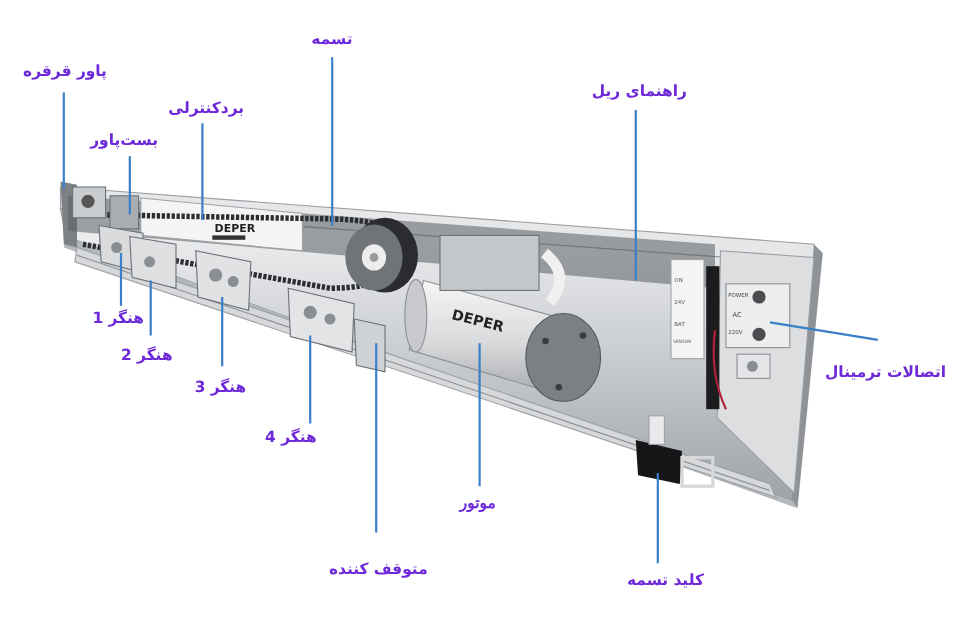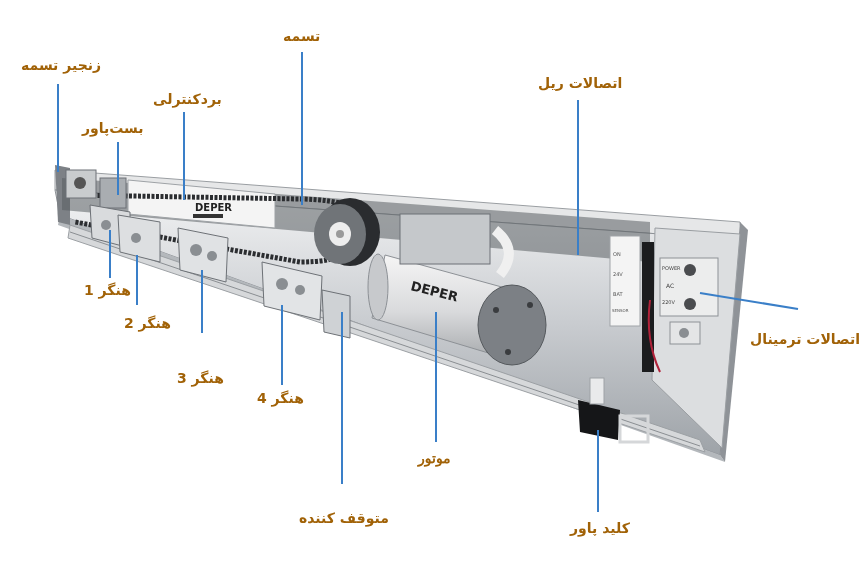--- a/index.html
+++ b/index.html
@@ -1,19 +1,19 @@
 <!DOCTYPE html>
 <html><head>
 <meta charset="utf-8">
 <style>
   html, body { margin:0; padding:0; background:#ffffff; }
   body { width:868px; height:567px; position:relative; overflow:hidden;
          font-family:"DejaVu Sans","Liberation Sans",sans-serif; }
   #stage { position:absolute; left:0; top:0; width:868px; height:567px; }
-  .label { position:absolute; font-weight:bold; font-size:14px; color:#a16207;
+  .label { position:absolute; font-weight:bold; font-size:14px; color:#6d28d9;
            direction:rtl; white-space:nowrap; line-height:1; }
   svg { position:absolute; left:0; top:0; }
 </style>
 </head>
 <body>
 
 <div id="stage">
 
   <svg width="868" height="567" viewBox="0 0 868 567">
     <defs>
@@ -150,26 +150,26 @@
       <line x1="110" y1="230" x2="110" y2="278"></line>
       <line x1="137" y1="255" x2="137" y2="305"></line>
       <line x1="202" y1="270" x2="202" y2="333"></line>
       <line x1="282" y1="305" x2="282" y2="385"></line>
       <line x1="342" y1="312" x2="342" y2="484"></line>
       <line x1="436" y1="312" x2="436" y2="442"></line>
       <line x1="598" y1="430" x2="598" y2="512"></line>
     </g>
   </svg>
 
-  <div class="label" style="left:21px; top:58px;">زنجیر تسمه</div>
+  <div class="label" style="left:21px; top:58px;">پاور قرقره</div>
   <div class="label" style="left:82px; top:121px;">بست‌پاور</div>
   <div class="label" style="left:153px; top:92px;">بردکنترلی</div>
   <div class="label" style="left:283px; top:29px;">تسمه</div>
-  <div class="label" style="left:538px; top:76px;">اتصالات ریل</div>
+  <div class="label" style="left:538px; top:76px;">راهنمای ریل</div>
   <div class="label" style="left:750px; top:332px;">اتصالات ترمینال</div>
   <div class="label" style="left:84px; top:283px;">هنگر 1</div>
-  <div class="label" style="left:124px; top:316px;">هنگر 2</div>
-  <div class="label" style="left:177px; top:345px;margin-top:26px;">هنگر 3</div>
-  <div class="label" style="left:257px; top:391px;">هنگر 4</div>
+  <div class="label" style="left:110px; top:316px;">هنگر 2</div>
+  <div class="label" style="left:177px; top:345px;">هنگر 3</div>
+  <div class="label" style="left:241px; top:391px;">هنگر 4</div>
   <div class="label" style="left:299px; top:490px;margin-top:21px;">متوقف کننده</div>
   <div class="label" style="left:418px; top:452px;font-family:Liberation Serif, serif;">موتور</div>
-  <div class="label" style="left:570px; top:521px;">کلید پاور</div>
+  <div class="label" style="left:570px; top:521px;">کلید تسمه</div>
 </div>
 
 </body></html>

